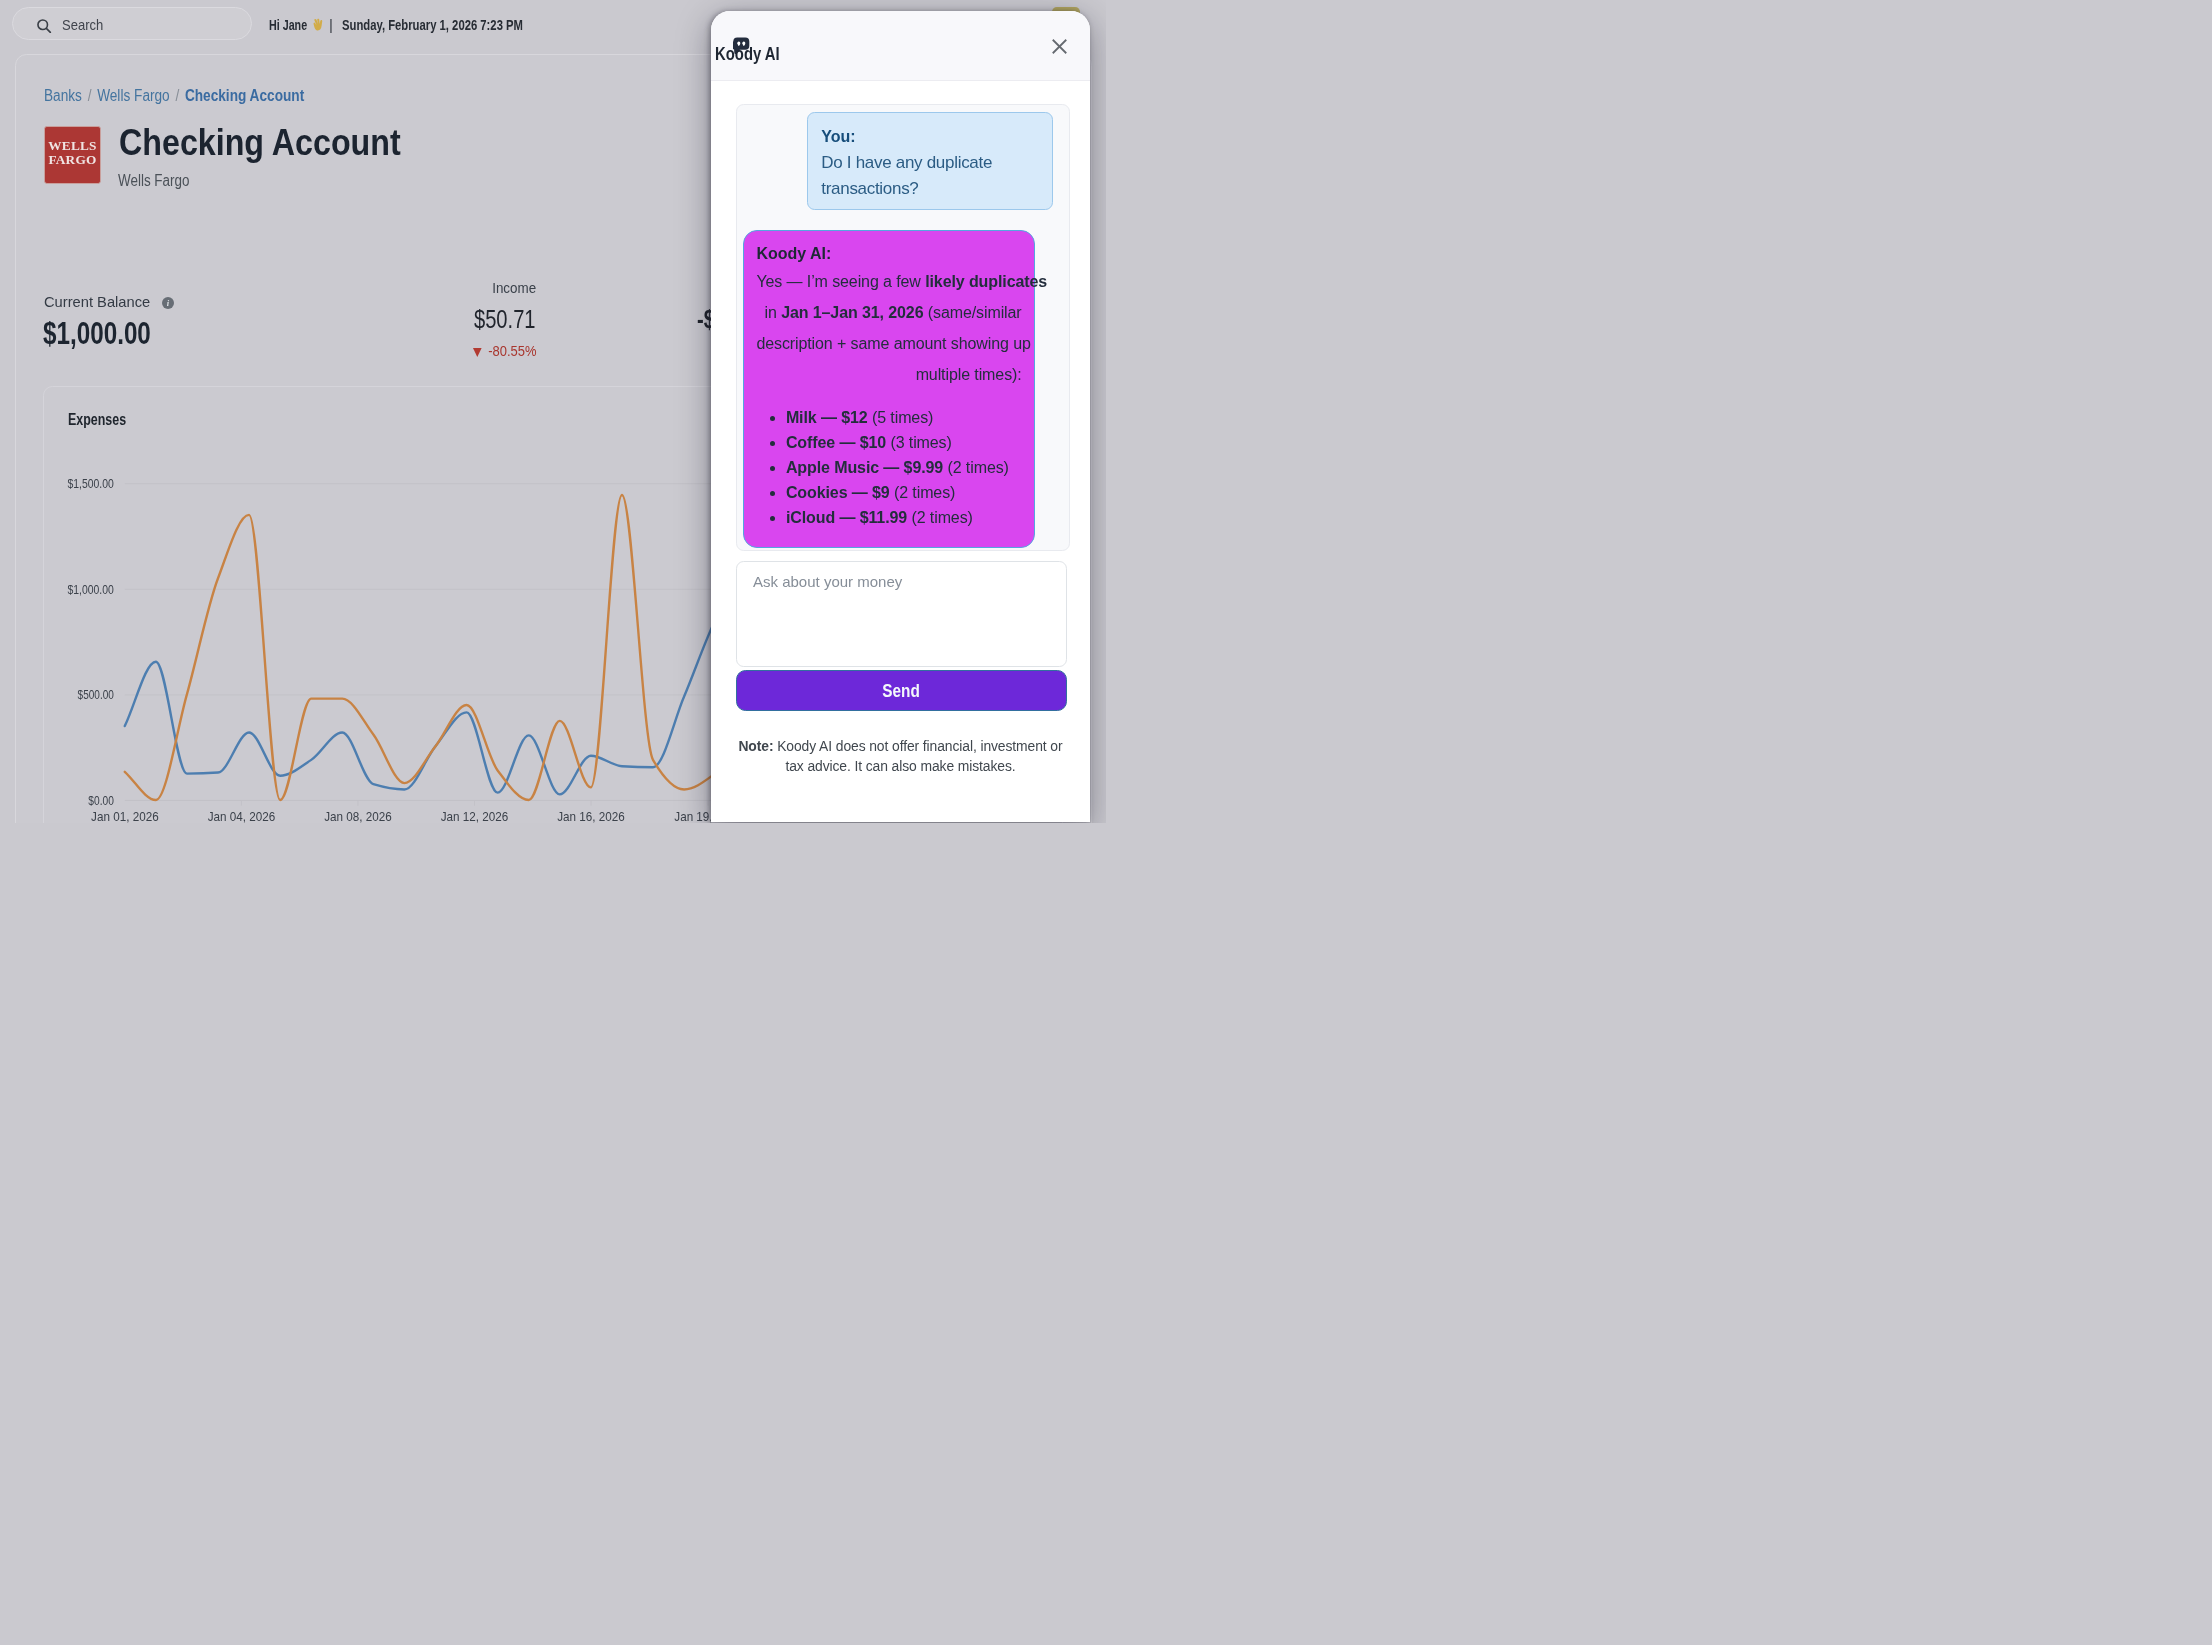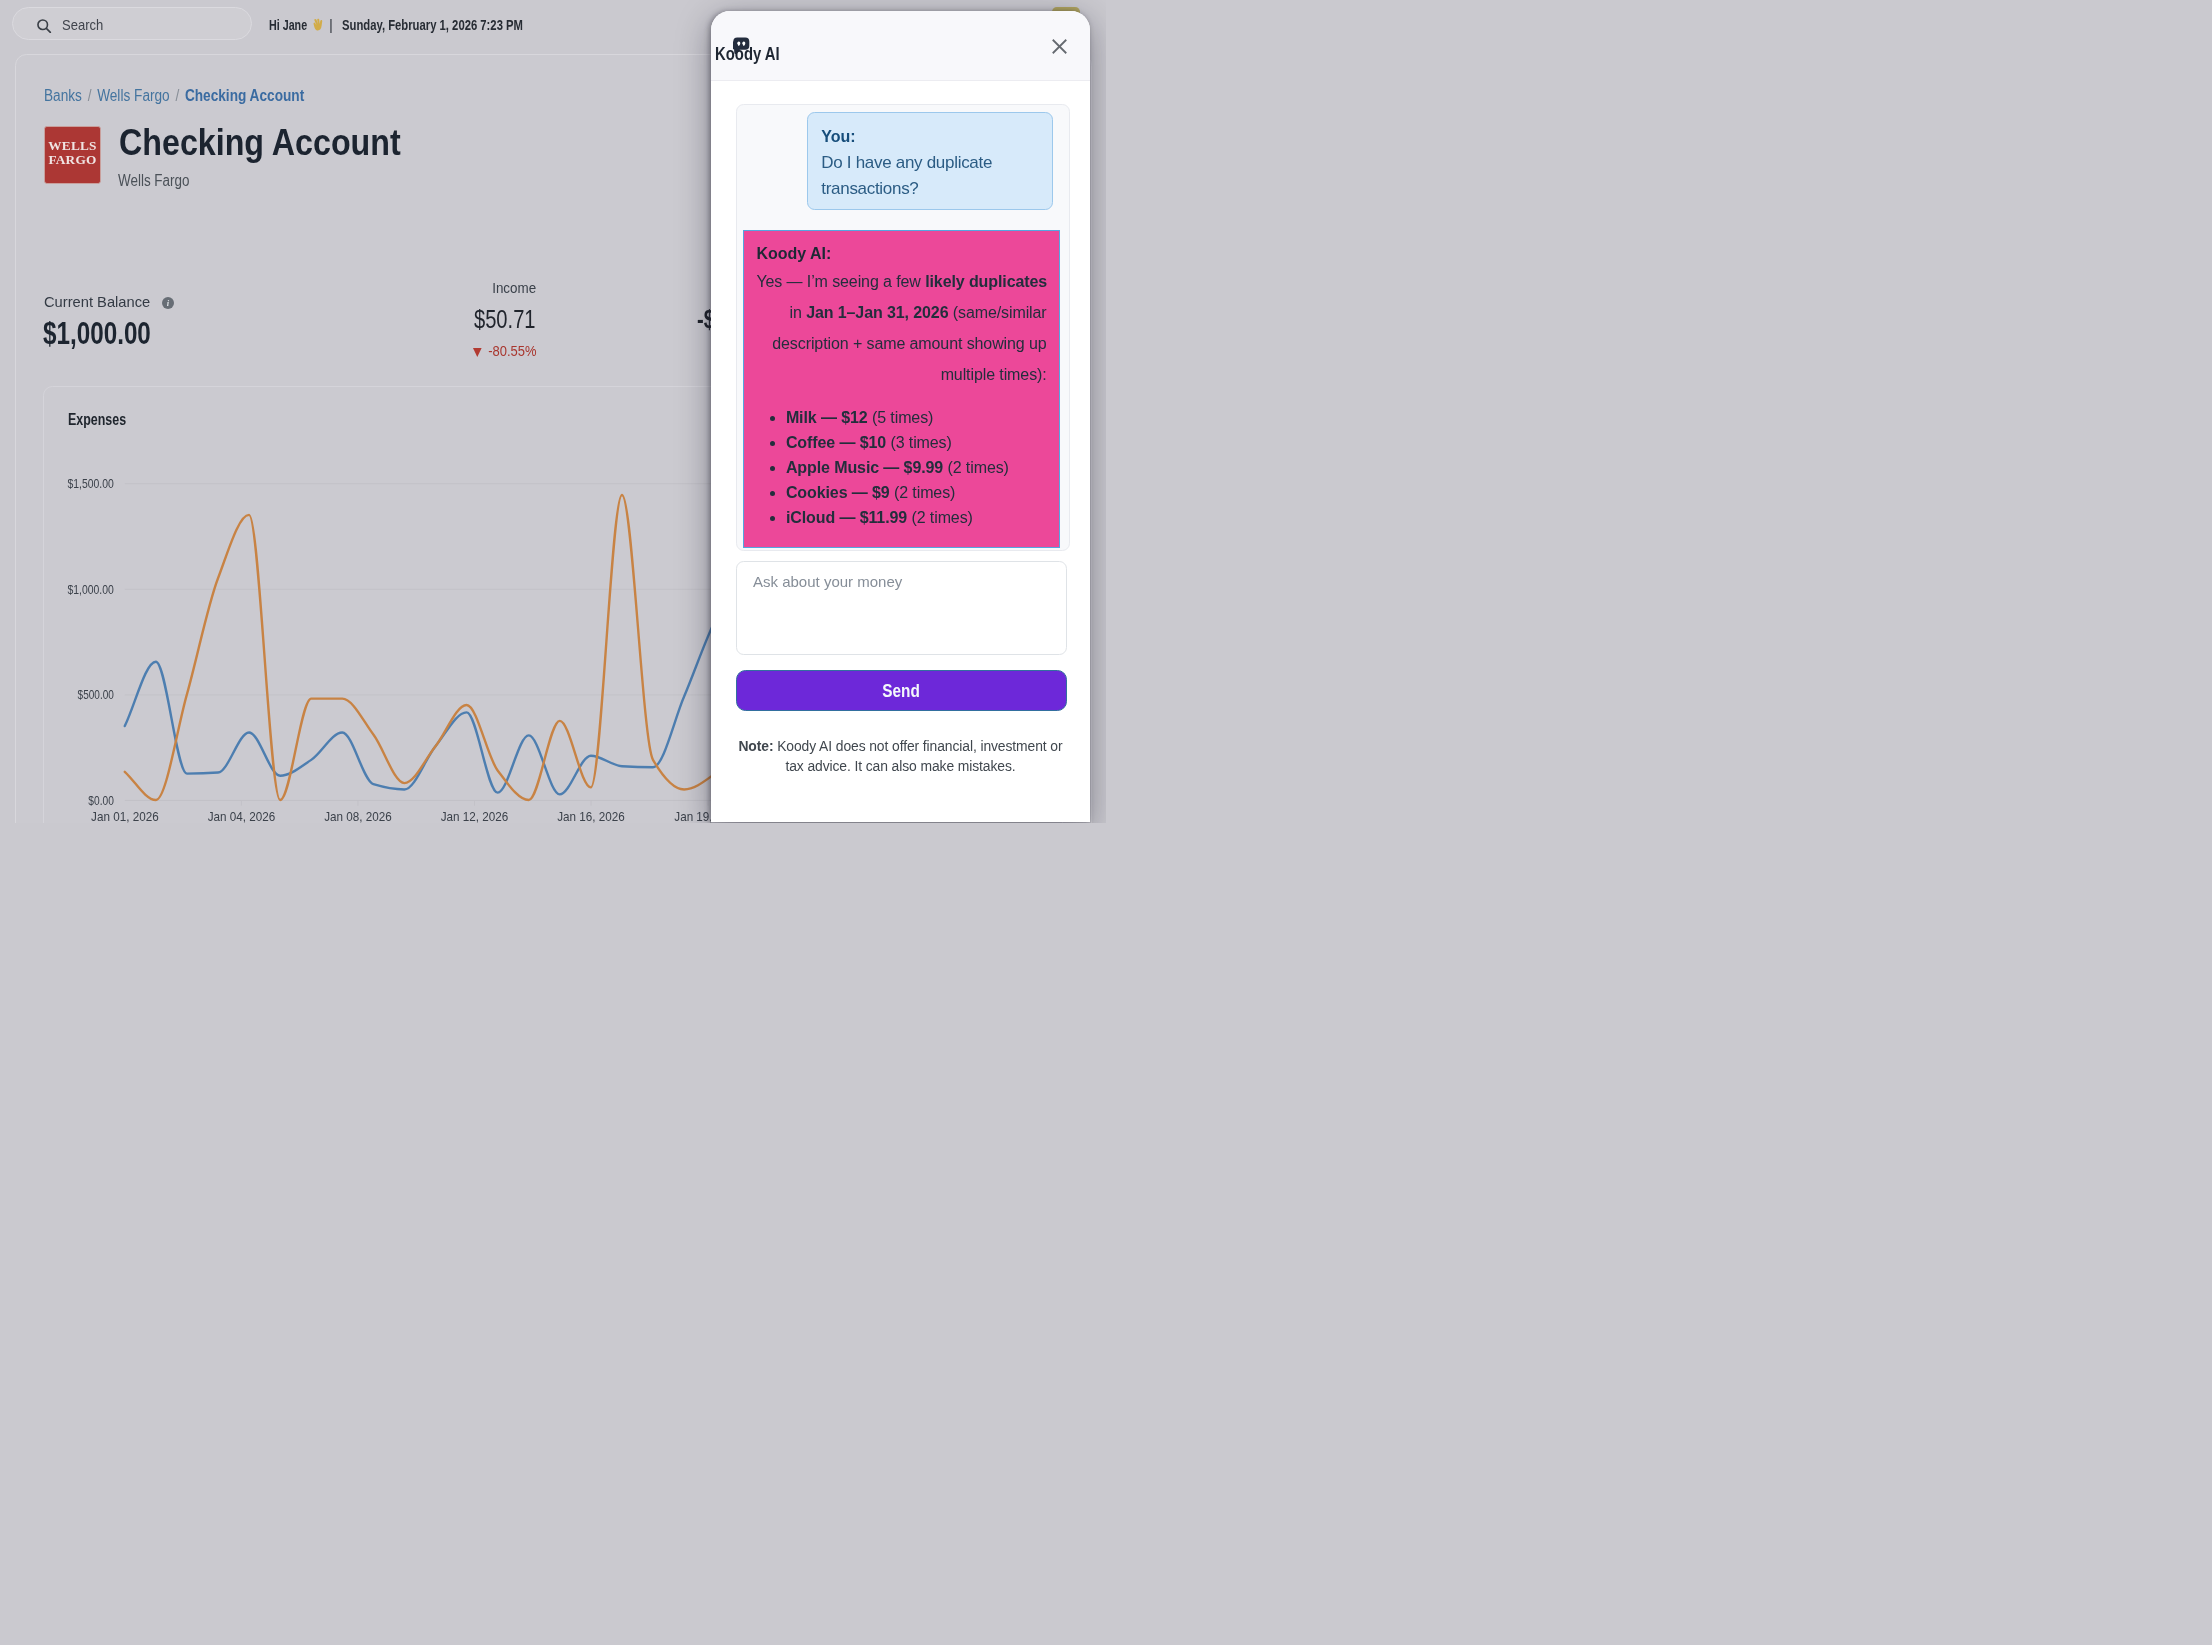--- a/index.html
+++ b/index.html
@@ -57,26 +57,26 @@
            border-bottom:1px solid #ececf1; border-radius:19px 19px 0 0; }
   #ptitle { position:absolute; left:-4.8px; top:31px; width:100%; text-align:left; line-height:24px;
             font-size:19px; font-weight:bold; color:#1f2733; }
   #ptitle .sx { transform-origin:50% 50%; transform:scaleX(0.78); }
   #chat { position:absolute; left:24.5px; top:93px; width:334px; height:447px;
           background:#f8f9fb; border:1px solid #e8eaef; border-radius:7.6px; }
   #youb { position:absolute; left:96px; top:101px; width:246px; height:98px;
           background:#d7eafa; border:1px solid #9cc8ec; border-radius:7.6px; padding:11.4px 13.3px; }
   #youb .who { font-size:16px; font-weight:bold; color:#174e7b; line-height:23px; }
   #youb .msg { font-size:17px; color:#2b5c84; line-height:26px; margin-top:1.9px; letter-spacing:-0.3px; white-space:nowrap; }
-  #aib { position:absolute; left:32px; top:219px; width:317px; height:318px;
-         background:#ec4899; border:1px solid #55a6e0; border-radius:0; padding:10.5px 12.4px; }
+  #aib { position:absolute; left:32px; top:219px; width:292px; height:318px;
+         background:#d946ef; border:1px solid #55a6e0; border-radius:14px; padding:10.5px 12.4px; }
   #aib .who { font-size:16px; font-weight:bold; color:#1d2834; line-height:23px; }
   #aib .msg { font-size:16px; color:#232e3c; line-height:31px; margin-top:1px; letter-spacing:-0.1px; white-space:nowrap;text-align:right; }
   #aib ul { margin-top:15px; margin-left:29.5px; line-height:25px; font-size:16px; color:#232e3c; letter-spacing:-0.1px; }
-  #tarea { position:absolute; left:25px; top:550px; width:331px; height:94px; background:#fff;
+  #tarea { position:absolute; left:25px; top:550px; width:331px; height:106px; background:#fff;
            border:1px solid #dfe3e7; border-radius:7.6px;padding-left:32px; }
   #tarea span { position:absolute; left:16px; top:10.5px; font-size:15px; color:#868e98; }
   #send { position:absolute; left:25px; top:659px; width:331px; height:41px; background:#6d28d9;
           border:1px solid #326f9f; border-radius:9.5px; text-align:center; line-height:40px;
           font-size:18px; font-weight:bold; color:#f4f8fb; }
   #send .sx { transform-origin:50% 50%; transform:scaleX(0.854); }
   #note { position:absolute; left:0; top:725px; width:100%; text-align:center; font-size:14.7px;
           color:#40474e; line-height:20px; letter-spacing:-0.1px; }
   #ysliver { left:1052px; top:7.1px; width:27.6px; height:17px; border-radius:4.8px; background:#b2a660; }
 </style>

